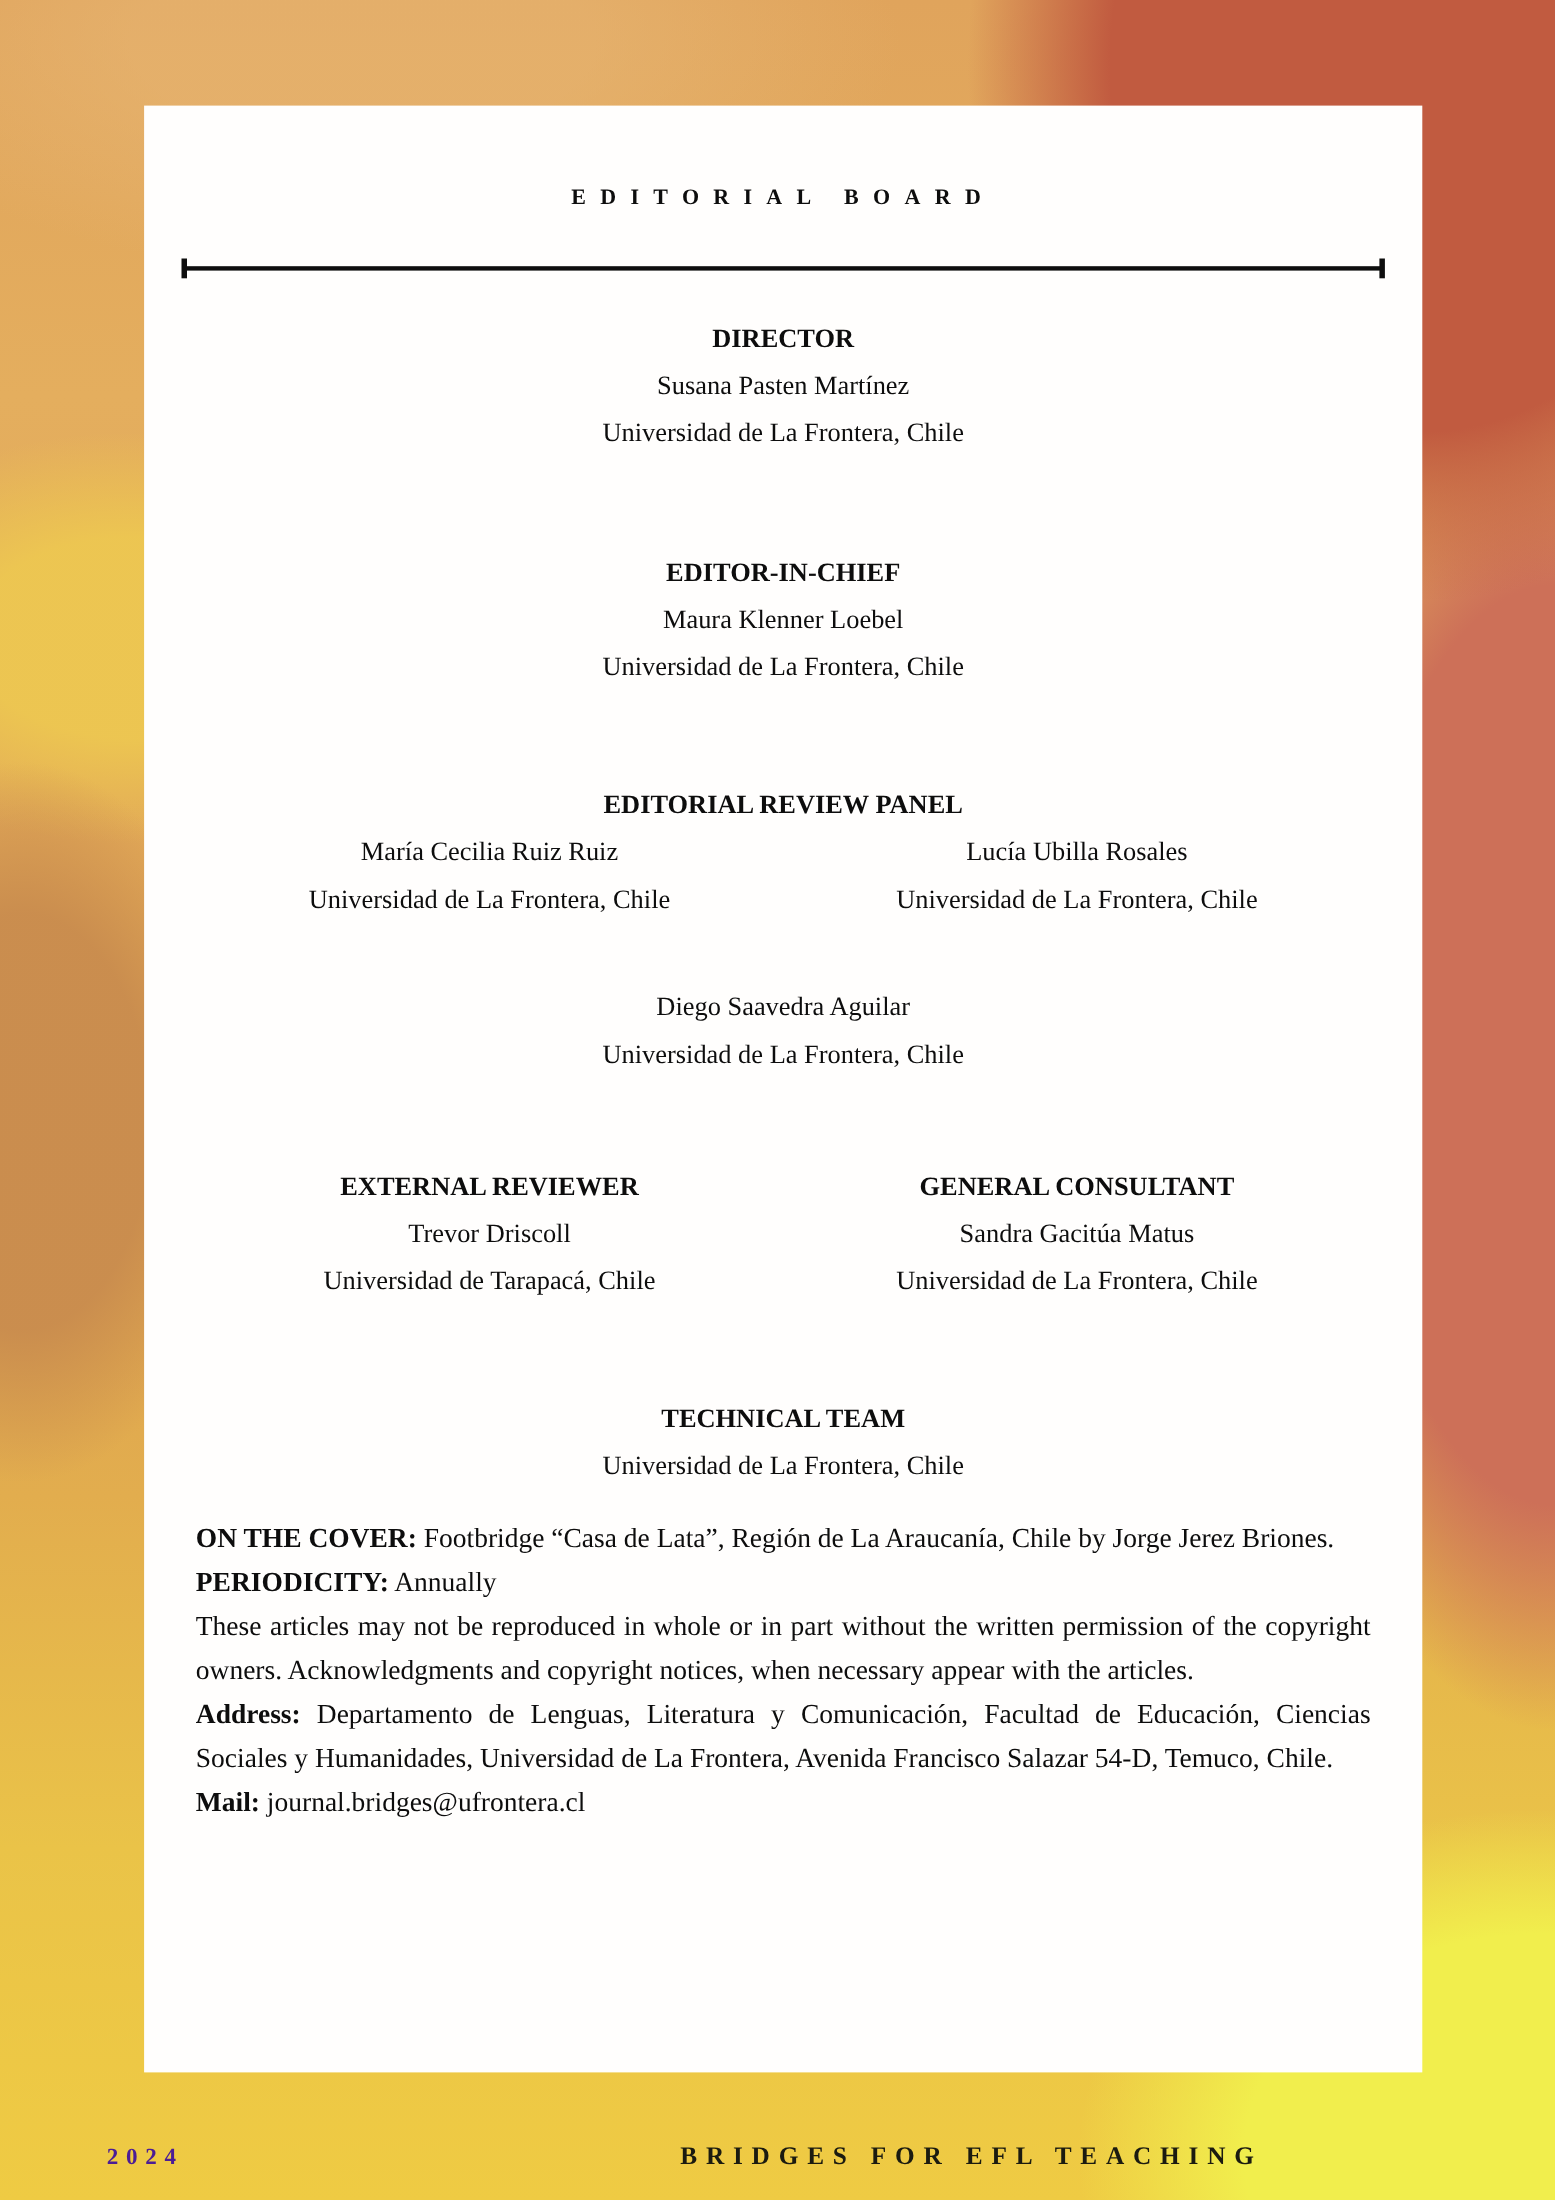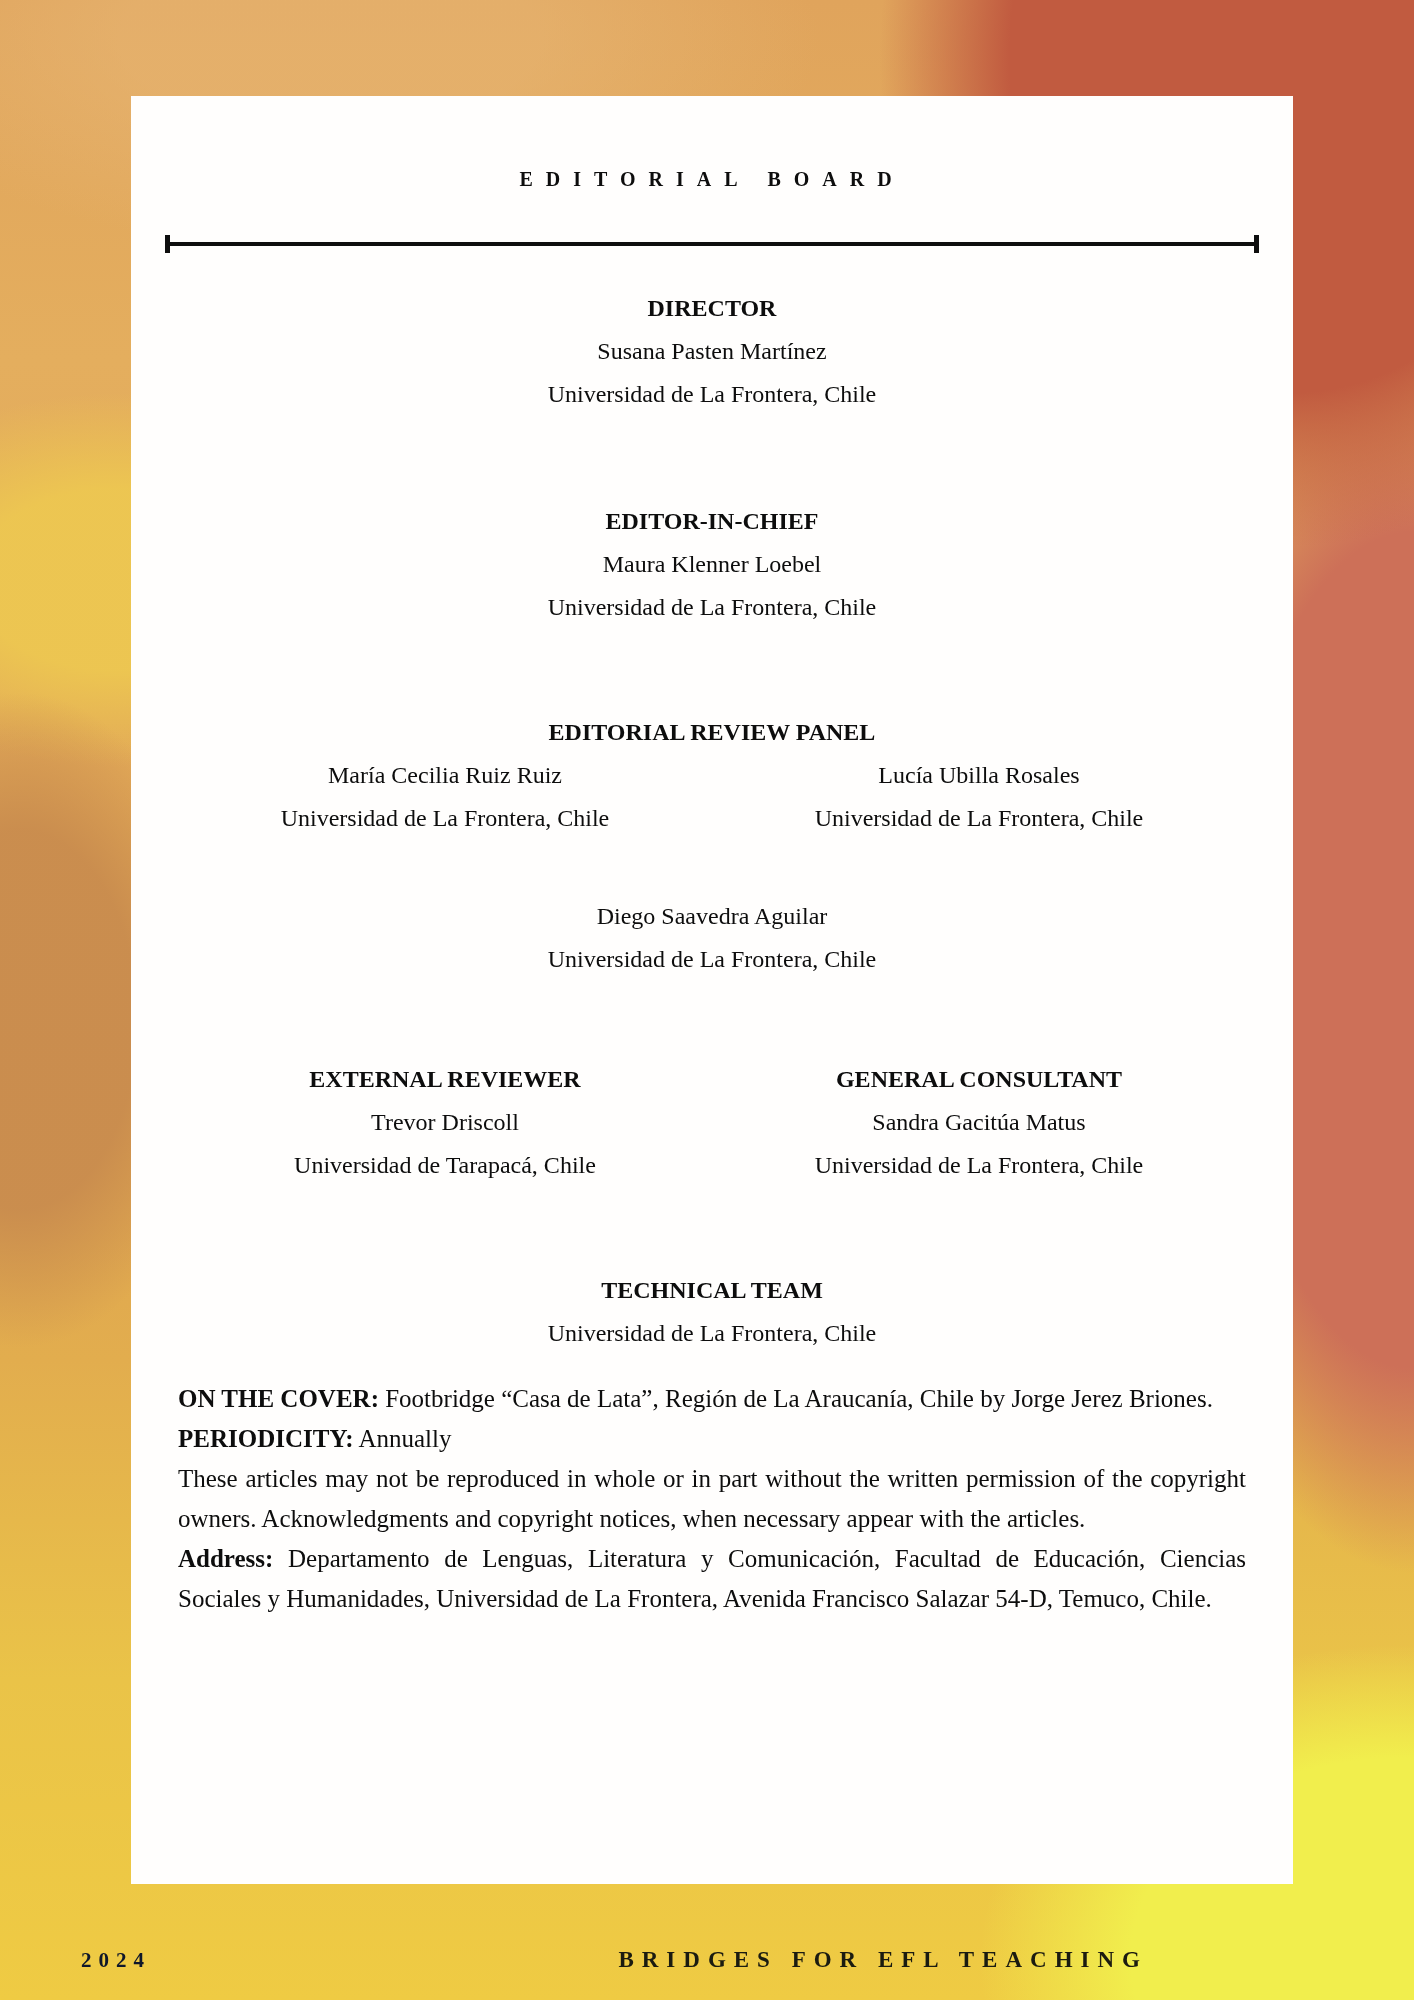--- a/index.html
+++ b/index.html
@@ -44,22 +44,22 @@
   .row-extgen{margin-top:77px;}
   .sec-tech{margin-top:82px;}
   .two-col{display:flex;}
   .col{width:50%;text-align:center;}
   .info-block{
     margin-top:24px;font-size:25px;line-height:40px;text-align:justify;
   }
   .info-block p{margin:0;}
   .info-label{font-weight:bold;}
   .footer-year{
-    position:absolute;left:81px;top:1948px;z-index:1;
-    font-size:21px;font-weight:bold;letter-spacing:7px;color:#0f172a;white-space:nowrap;
+    position:absolute;left:97px;top:1948px;z-index:1;
+    font-size:21px;font-weight:bold;letter-spacing:7px;color:#4c1d95;white-space:nowrap;
   }
   .footer-title{
     position:absolute;left:0;top:1947px;width:1148px;z-index:1;text-align:right;
     font-size:23px;font-weight:bold;letter-spacing:8px;color:#1b1b10;white-space:nowrap;
   }
 </style>
 </head>
 <body>
 
 <div class="bg"></div>
@@ -116,18 +116,19 @@
   <div class="sec-tech centered">
     <div class="line sec-heading">TECHNICAL TEAM</div>
     <div class="line">Universidad de La Frontera, Chile</div>
   </div>
 
   <div class="info-block">
     <p><span class="info-label">ON THE COVER:</span> <span>Footbridge “Casa de Lata”, Región de La Araucanía, Chile by Jorge Jerez Briones.</span></p>
     <p><span class="info-label">PERIODICITY:</span> <span>Annually</span></p>
     <p><span>These articles may not be reproduced in whole or in part without the written permission of the copyright owners. Acknowledgments and copyright notices, when necessary appear with the articles.</span></p>
     <p><span class="info-label">Address:</span> <span>Departamento de Lenguas, Literatura y Comunicación, Facultad de Educación, Ciencias Sociales y Humanidades, Universidad de La Frontera, Avenida Francisco Salazar 54-D, Temuco, Chile.</span></p>
+    <p><span class="info-label">Mail:</span> <span>journal.bridges@ufrontera.cl</span></p>
   </div>
 
 </div>
 
 <div class="footer-year">2024</div>
 <div class="footer-title">BRIDGES FOR EFL TEACHING</div>
 
 </body></html>

